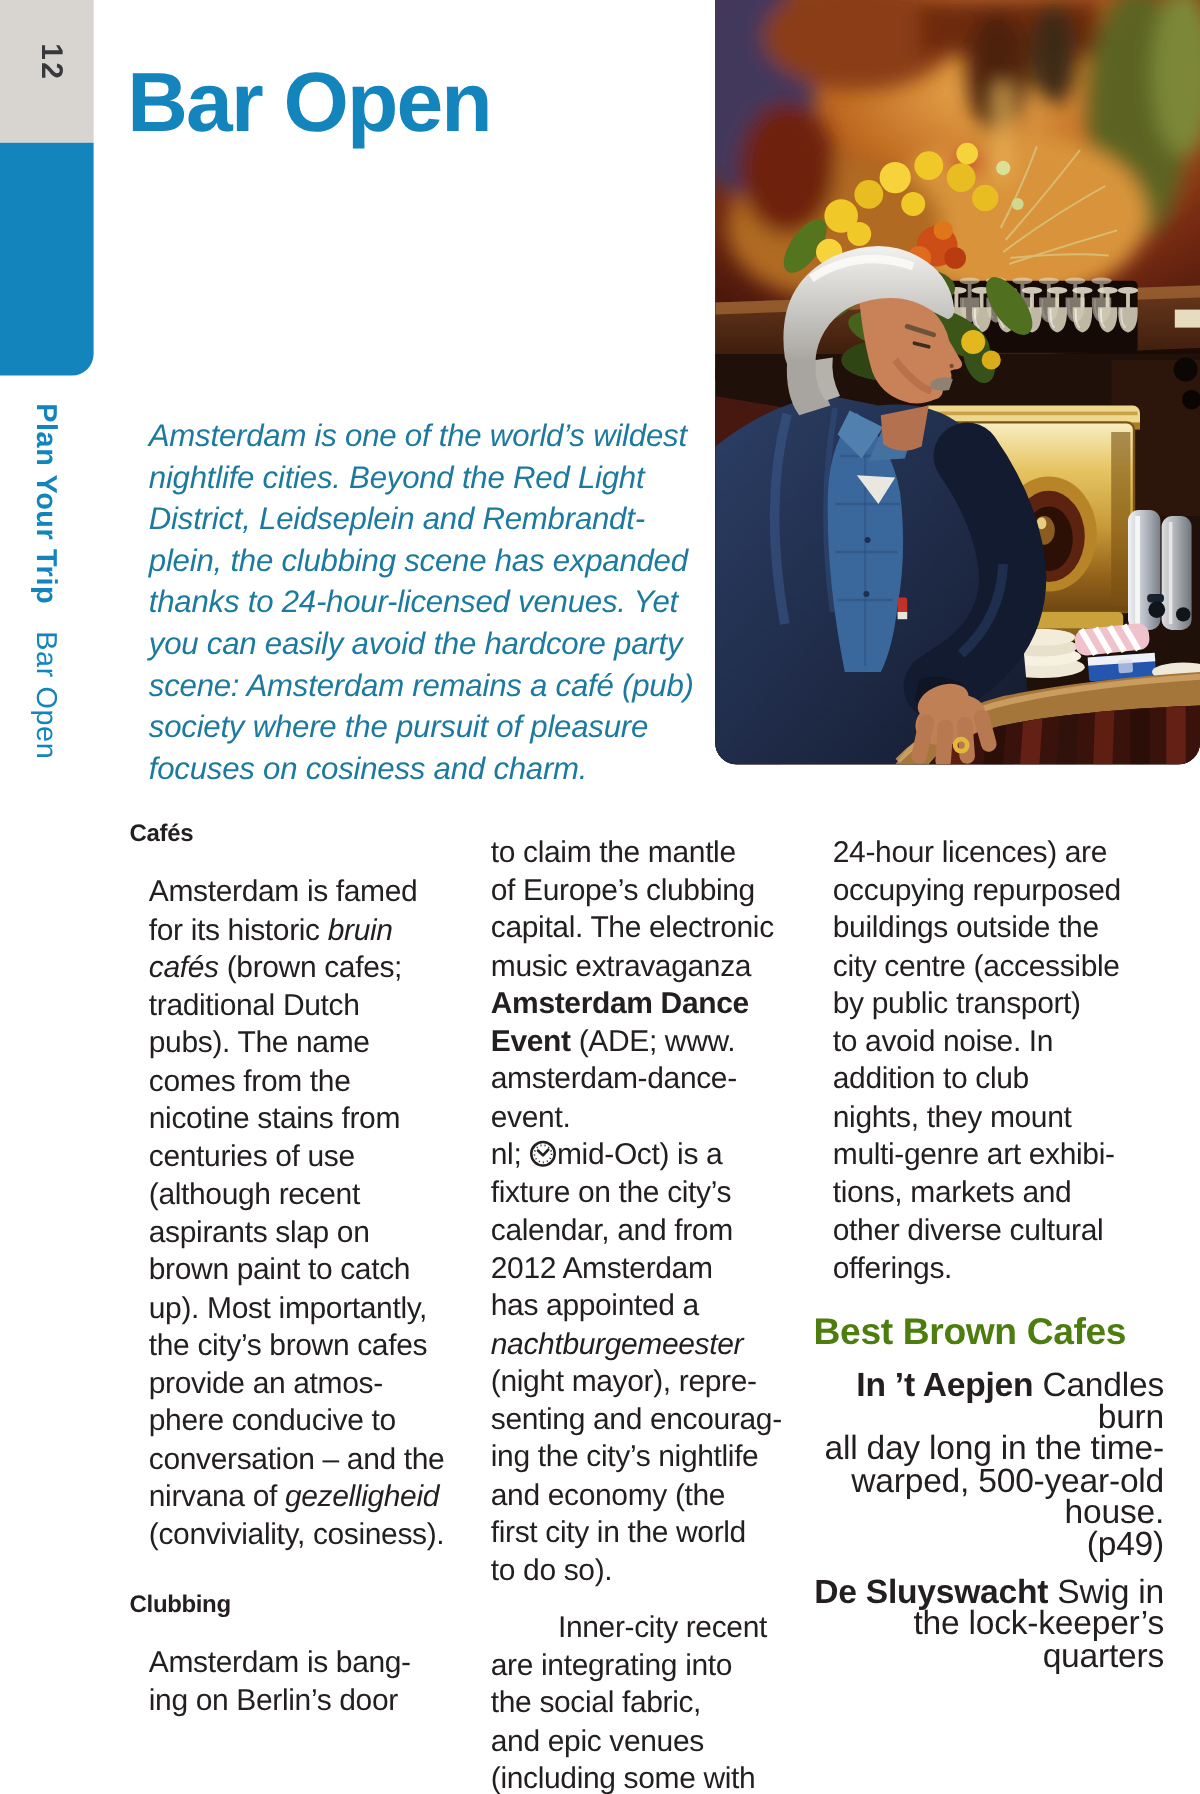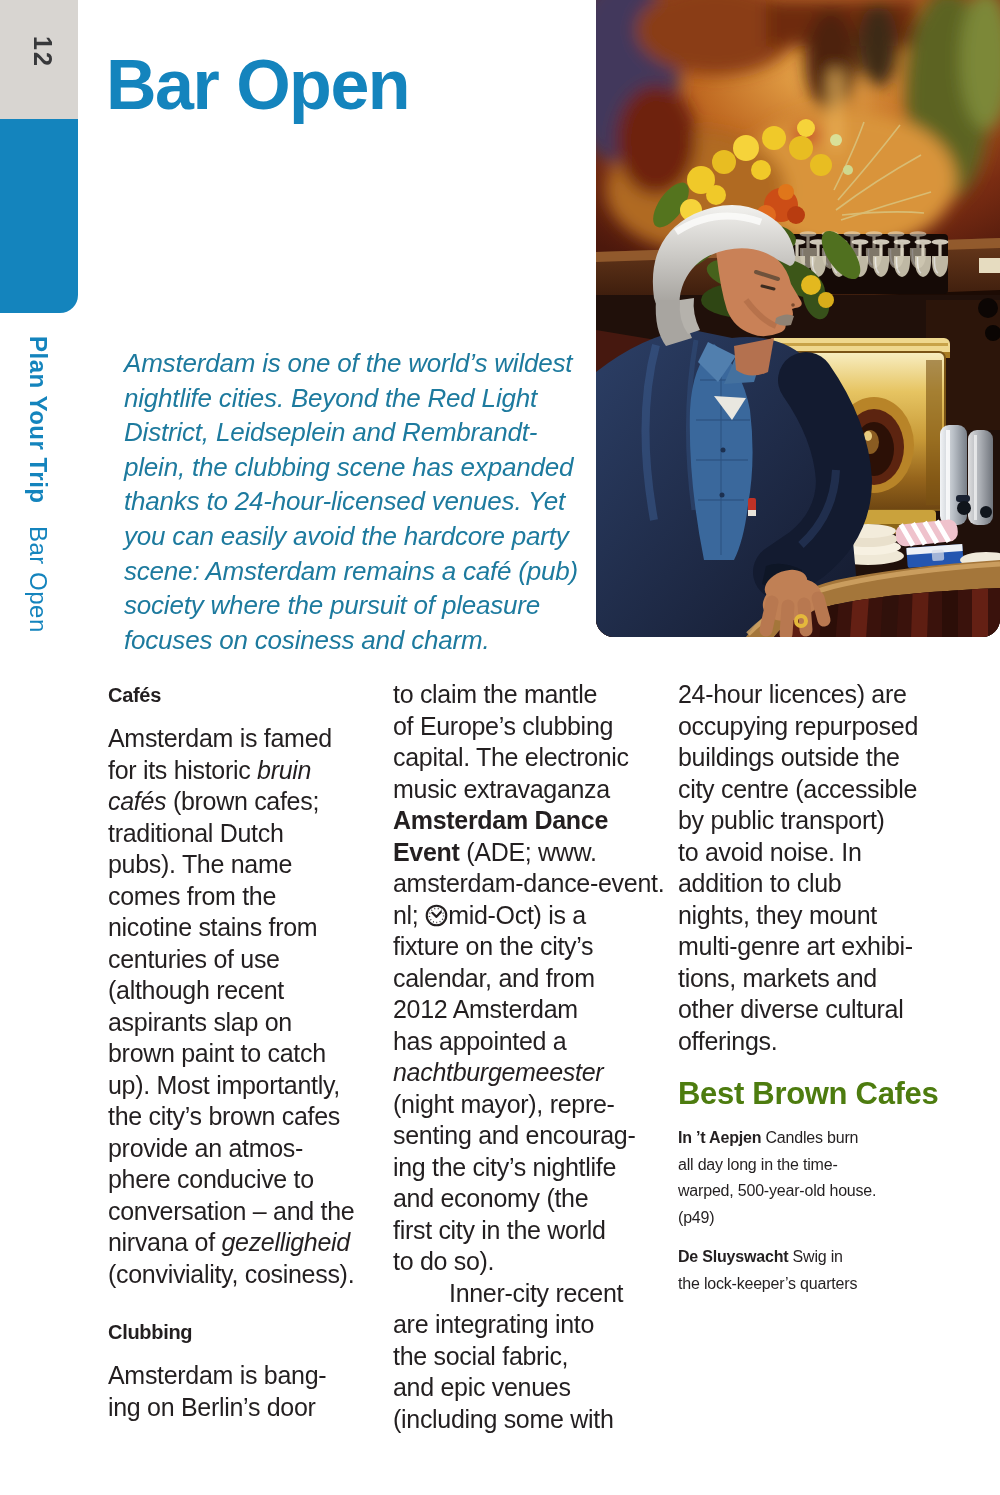--- a/index.html
+++ b/index.html
@@ -34,26 +34,26 @@
   .photo-wrap{
     position:absolute;left:596px;top:0;width:404px;height:637px;
     border-radius:0 0 18px 18px;overflow:hidden;background:#20100a;
   }
   .photo-wrap svg{display:block;width:404px;height:637px;}
   
   .col{position:absolute;top:679px;color:#231f20;}
   .col1{left:108px;width:288px;}
   .col2{left:393px;width:288px;}
   .col3{left:678px;width:292px;}
-  .body{margin:0;font-size:25px;line-height:31.5px;white-space:pre-line;letter-spacing:-.3px;}
+  .body{margin:16px;font-size:25px;line-height:31.5px;white-space:pre-line;letter-spacing:-.3px;}
   .col h2{margin:0 0 11px;font-size:20px;line-height:33px;color:#231f20;letter-spacing:-.3px;}
   .col h2.mt{margin-top:26px;}
   .indent{text-indent:56px;}
   .col3 h3{margin:20px 0 14px;font-size:31px;line-height:34px;color:#4d7c0f;letter-spacing:-.3px;}
-  .entry{margin:0 0 13px;font-size:16px;line-height:26.6px;white-space:pre-line;letter-spacing:-.2px;}
+  .entry{margin:0 0 13px;font-size:28px;line-height:26.6px;white-space:pre-line;letter-spacing:-.2px;text-align:right;}
   .it{font-style:italic;}
   .bd{font-weight:bold;}
   .inline-icon{display:inline-block;width:23px;height:23px;vertical-align:-3px;}
   .inline-icon svg{width:100%;height:100%;display:block;}
 </style>
 </head>
 <body>
 
 <div class="page">
 

